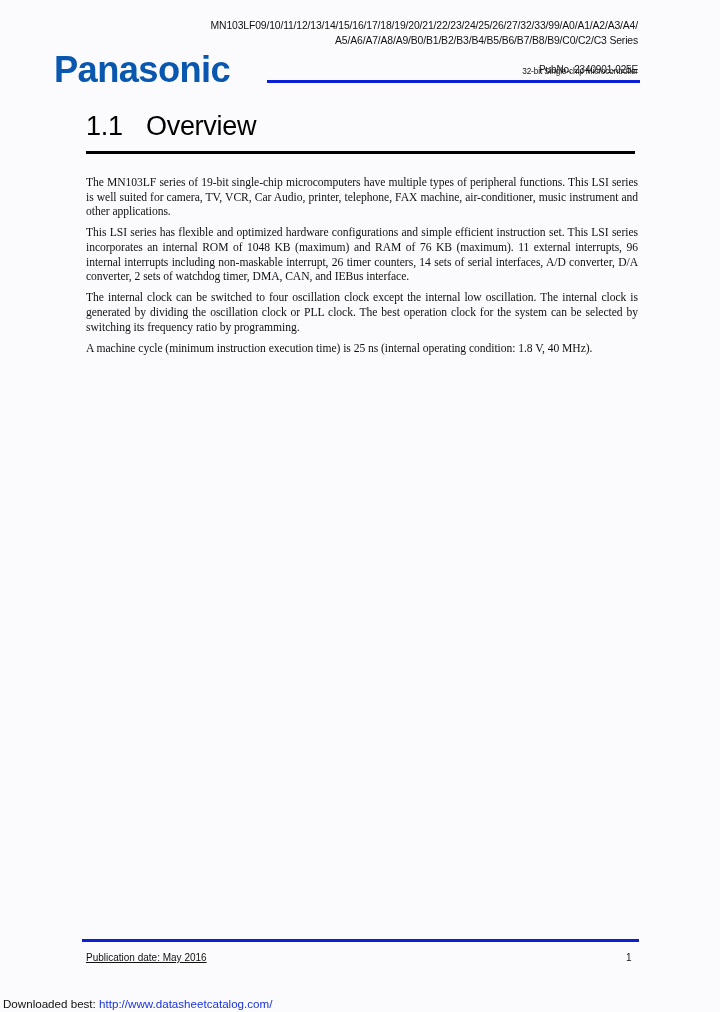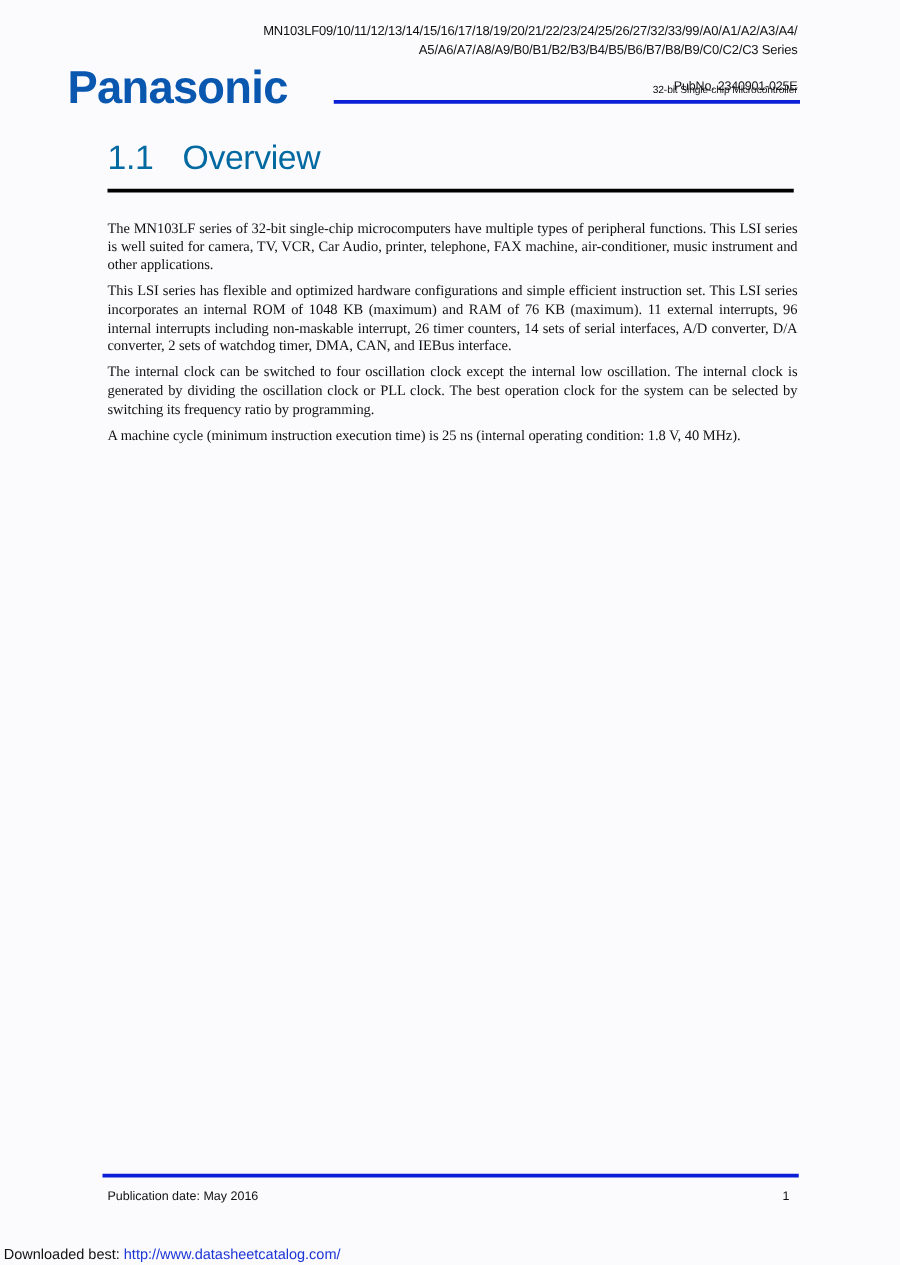--- a/index.html
+++ b/index.html
@@ -43,21 +43,21 @@
     width: 373px; height: 3px;
     background: #0a1fd6;
   }
   .section-title {
     position: absolute;
     left: 86px; top: 108px;
     font-family: "Liberation Sans", sans-serif;
     font-size: 27px;
     line-height: 36px;
     letter-spacing: -0.3px;
-    color: #0369a1;
+    color: #000000;
     white-space: nowrap;
   }
   .section-title .num { display: inline-block; width: 60px; }
   .black-rule {
     position: absolute;
     left: 86px; top: 151px;
     width: 549px; height: 3px;
     background: #000;
   }
   .body-text {
@@ -78,20 +78,21 @@
     width: 557px; height: 3px;
     background: #0a1fd6;
   }
   .footer-date {
     position: absolute;
     left: 86px; top: 952px;
     font-family: "Liberation Sans", sans-serif;
     font-size: 10px;
     color: #111;
     white-space: nowrap;
+    text-decoration: underline;
   }
   .footer-page {
     position: absolute;
     left: 626px; top: 952px;
     font-family: "Liberation Sans", sans-serif;
     font-size: 10px;
     color: #111;
   }
   .download {
     position: absolute;
@@ -113,21 +114,21 @@
 
 <div class="logo">Panasonic</div>
 <div class="blue-rule"></div>
 
 <div class="section-title">
   <span class="num">1.1</span><span>Overview</span>
 </div>
 <div class="black-rule"></div>
 
 <div class="body-text">
-  <p>The MN103LF series of 32-bit single-chip microcomputers have multiple types of peripheral functions. This LSI series is well suited for camera, TV, VCR, Car Audio, printer, telephone, FAX machine, air-conditioner, music instrument and other applications.</p>
+  <p>The MN103LF series of 19-bit single-chip microcomputers have multiple types of peripheral functions. This LSI series is well suited for camera, TV, VCR, Car Audio, printer, telephone, FAX machine, air-conditioner, music instrument and other applications.</p>
   <p>This LSI series has flexible and optimized hardware configurations and simple efficient instruction set. This LSI series incorporates an internal ROM of 1048 KB (maximum) and RAM of 76 KB (maximum). 11 external interrupts, 96 internal interrupts including non-maskable interrupt, 26 timer counters, 14 sets of serial interfaces, A/D converter, D/A converter, 2 sets of watchdog timer, DMA, CAN, and IEBus interface.</p>
   <p>The internal clock can be switched to four oscillation clock except the internal low oscillation. The internal clock is generated by dividing the oscillation clock or PLL clock. The best operation clock for the system can be selected by switching its frequency ratio by programming.</p>
   <p class="last">A machine cycle (minimum instruction execution time) is 25 ns (internal operating condition: 1.8 V, 40 MHz).</p>
 </div>
 
 <div class="footer-rule"></div>
 <div class="footer-date">Publication date: May 2016</div>
 <div class="footer-page">1</div>
 
 <div class="download">

